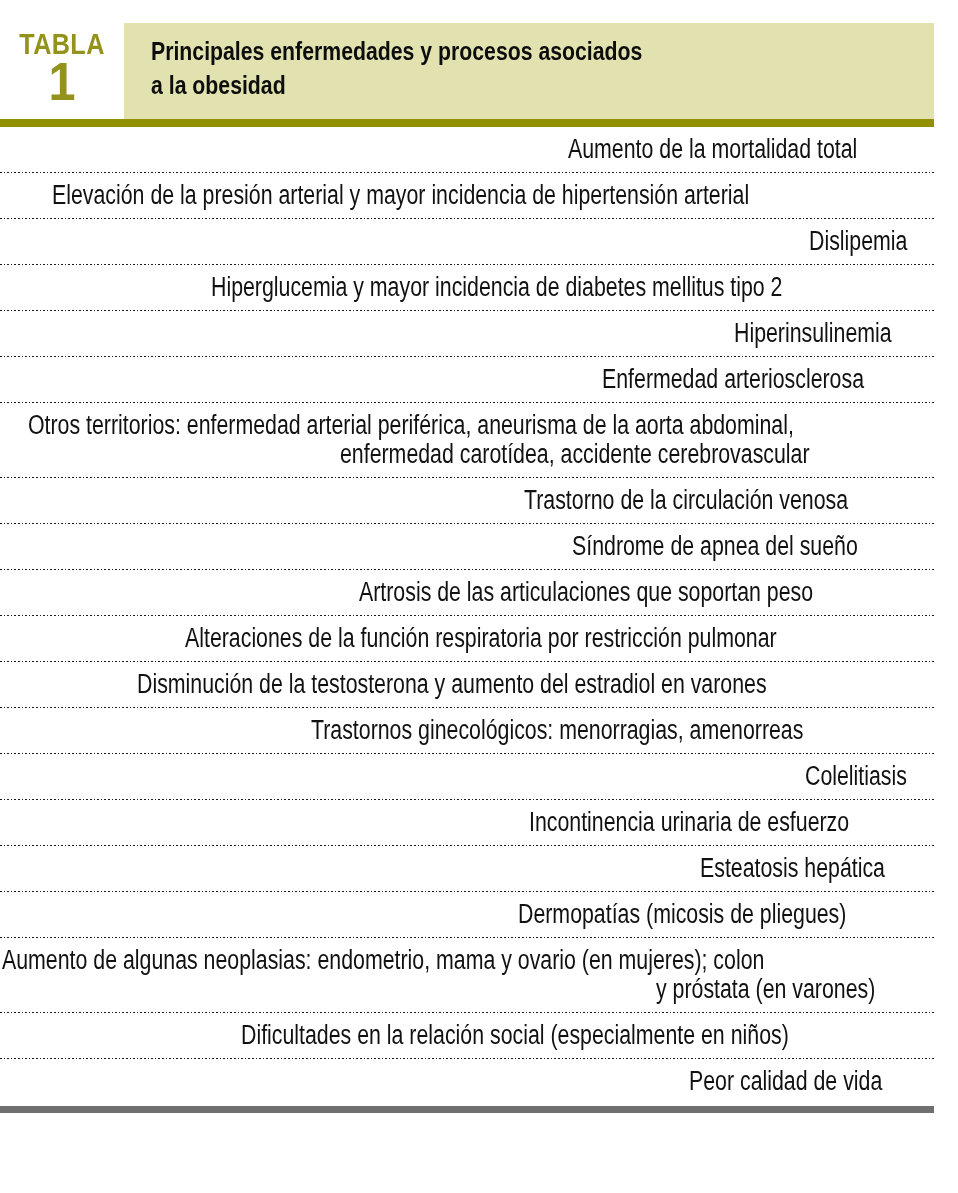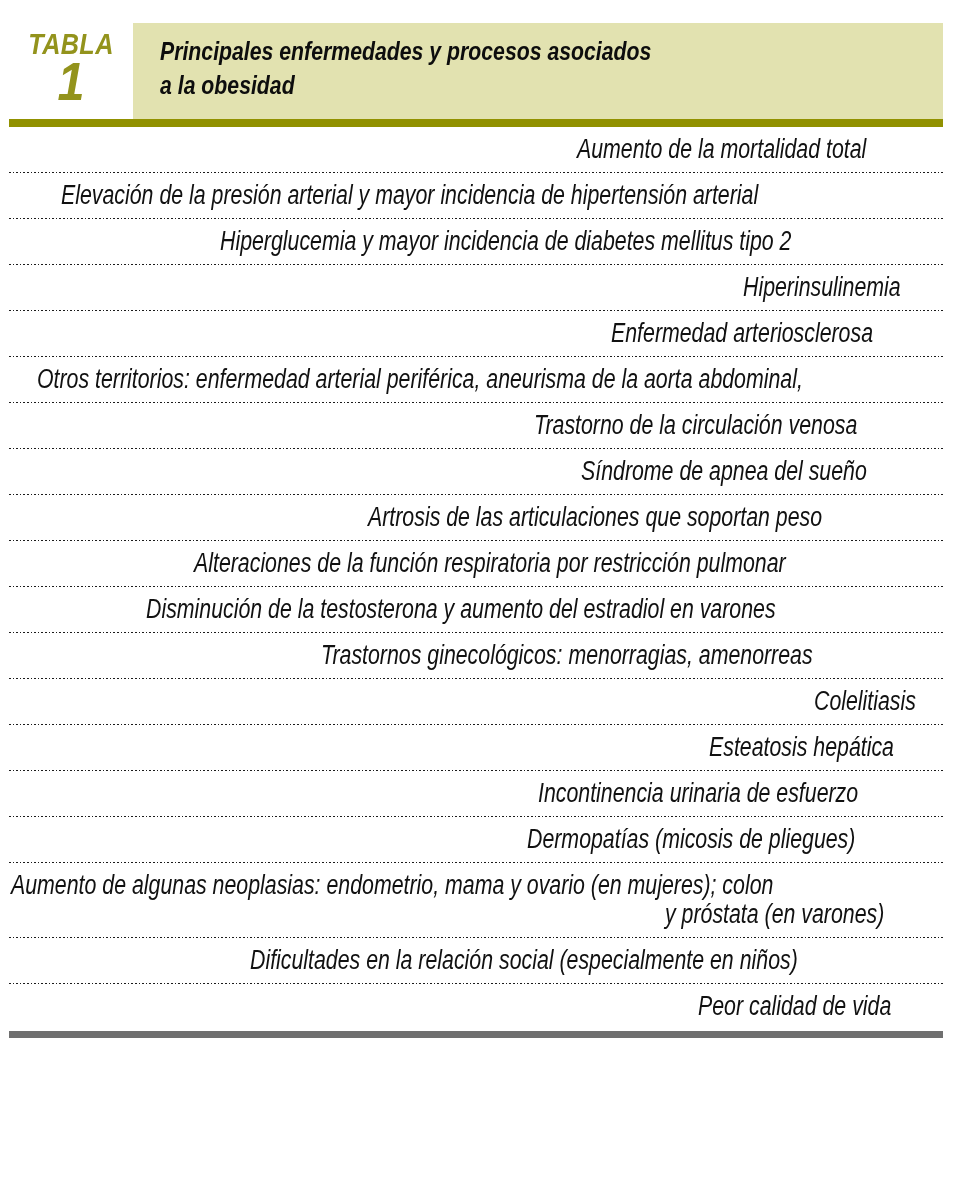--- a/index.html
+++ b/index.html
@@ -10,23 +10,21 @@
   .page {
     position: relative;
     width: 958px;
     height: 1193px;
     background: #ffffff;
     font-family: "Liberation Sans", sans-serif;
     color: var(--text, #111111);
     overflow: hidden;
   }
   .content {
-    margin-left: 9px;
     width: 934px;
-    font-style: italic;
   }
 
   
   .table-header {
     display: flex;
     align-items: flex-start;
   }
   .table-label {
     width: 124px;
     flex: 0 0 124px;
@@ -140,30 +138,34 @@
     <div class="accent-rule"></div>
 
     <main class="disease-list">
         <div class="row indent-0">
           <div class="line"><span class="ctext">Aumento de la mortalidad total</span></div>
         </div>
         <div class="row indent-0">
           <div class="line"><span class="ctext">Elevación de la presión arterial y mayor incidencia de hipertensión arterial</span></div>
         </div>
         <div class="row indent-0">
+          <div class="line"><span class="ctext">Dislipemia</span></div>
+        </div>
+        <div class="row indent-0">
           <div class="line"><span class="ctext">Hiperglucemia y mayor incidencia de diabetes mellitus tipo 2</span></div>
         </div>
         <div class="row indent-0">
           <div class="line"><span class="ctext">Hiperinsulinemia</span></div>
         </div>
         <div class="row indent-0">
           <div class="line"><span class="ctext">Enfermedad arteriosclerosa</span></div>
         </div>
         <div class="row indent-1">
           <div class="line"><span class="ctext">Otros territorios: enfermedad arterial periférica, aneurisma de la aorta abdominal,</span></div>
+          <div class="line cont"><span class="ctext">enfermedad carotídea, accidente cerebrovascular</span></div>
         </div>
         <div class="row indent-0">
           <div class="line"><span class="ctext">Trastorno de la circulación venosa</span></div>
         </div>
         <div class="row indent-0">
           <div class="line"><span class="ctext">Síndrome de apnea del sueño</span></div>
         </div>
         <div class="row indent-0">
           <div class="line"><span class="ctext">Artrosis de las articulaciones que soportan peso</span></div>
         </div>
@@ -173,24 +175,24 @@
         <div class="row indent-0">
           <div class="line"><span class="ctext">Disminución de la testosterona y aumento del estradiol en varones</span></div>
         </div>
         <div class="row indent-0">
           <div class="line"><span class="ctext">Trastornos ginecológicos: menorragias, amenorreas</span></div>
         </div>
         <div class="row indent-0">
           <div class="line"><span class="ctext">Colelitiasis</span></div>
         </div>
         <div class="row indent-0">
+          <div class="line"><span class="ctext">Incontinencia urinaria de esfuerzo</span></div>
+        </div>
+        <div class="row indent-0">
           <div class="line"><span class="ctext">Esteatosis hepática</span></div>
-        </div>
-        <div class="row indent-0">
-          <div class="line"><span class="ctext">Incontinencia urinaria de esfuerzo</span></div>
         </div>
         <div class="row indent-0">
           <div class="line"><span class="ctext">Dermopatías (micosis de pliegues)</span></div>
         </div>
         <div class="row indent-0">
           <div class="line"><span class="ctext">Aumento de algunas neoplasias: endometrio, mama y ovario (en mujeres); colon</span></div>
           <div class="line cont"><span class="ctext">y próstata (en varones)</span></div>
         </div>
         <div class="row indent-0">
           <div class="line"><span class="ctext">Dificultades en la relación social (especialmente en niños)</span></div>

